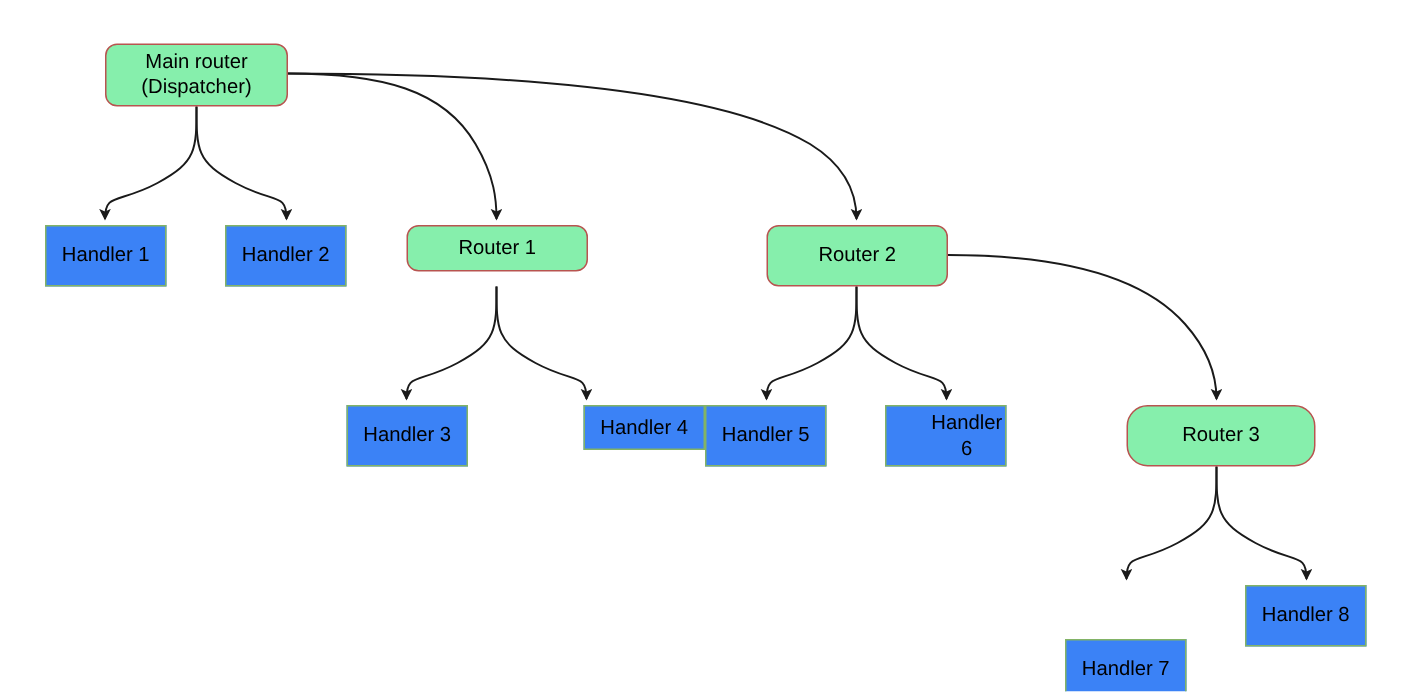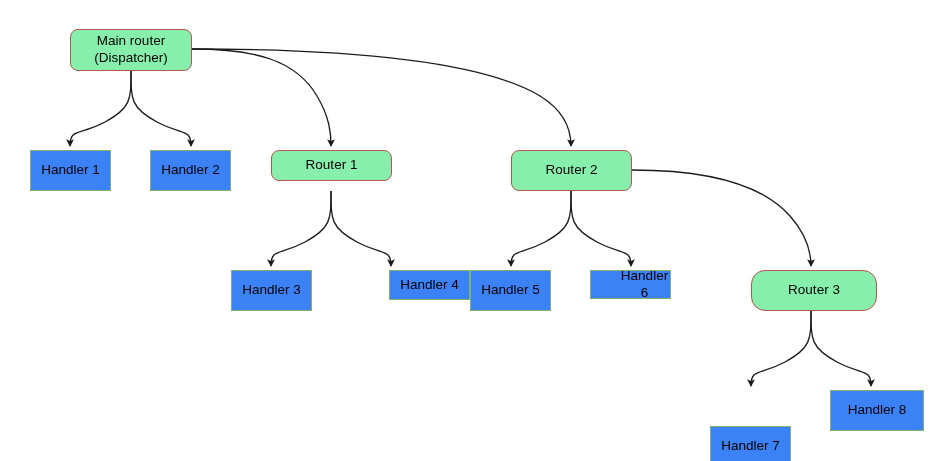--- a/index.html
+++ b/index.html
@@ -81,19 +81,19 @@
   <div id="nodes-group">
       <div class="node router" style="left: 70px; top: 29px; width: 122px; height: 42px;"><span class="node-label">Main router
 (Dispatcher)</span></div>
       <div class="node handler" style="left: 30px; top: 150px; width: 81px; height: 41px;"><span class="node-label">Handler 1</span></div>
       <div class="node handler" style="left: 150px; top: 150px; width: 81px; height: 41px;"><span class="node-label">Handler 2</span></div>
       <div class="node router" style="left: 271px; top: 150px; width: 121px; height: 31px;"><span class="node-label">Router 1</span></div>
       <div class="node router" style="left: 511px; top: 150px; width: 121px; height: 41px; justify-content: center;"><span class="node-label">Router 2</span></div>
       <div class="node handler" style="left: 231px; top: 270px; width: 81px; height: 41px;"><span class="node-label">Handler 3</span></div>
       <div class="node handler" style="left: 353px; top: 270px; width: 81px; height: 30px; margin-left: 36px;"><span class="node-label">Handler 4</span></div>
       <div class="node handler" style="left: 470px; top: 270px; width: 81px; height: 41px;"><span class="node-label">Handler 5</span></div>
-      <div class="node handler" style="left: 590px; top: 270px; width: 81px; height: 29px; padding-left: 28px;"><span class="node-label">Handler 6</span></div>
+      <div class="node handler" style="left: 590px; top: 270px; width: 81px; height: 41px; padding-left: 28px;"><span class="node-label">Handler 6</span></div>
       <div class="node router" style="left: 751px; top: 270px; width: 126px; height: 41px; border-radius: 14px;"><span class="node-label">Router 3</span></div>
       <div class="node handler" style="left: 710px; top: 390px; width: 81px; height: 41px; margin-top: 36px;"><span class="node-label">Handler 7</span></div>
-      <div class="node handler" style="left: 830px; top: 390px; width: 94px; height: 41px;"><span class="node-label">Handler 8</span></div>
+      <div class="node handler" style="left: 830px; top: 390px; width: 81px; height: 41px;"><span class="node-label">Handler 8</span></div>
     </div>
 
 </div>
 
 </body></html>

